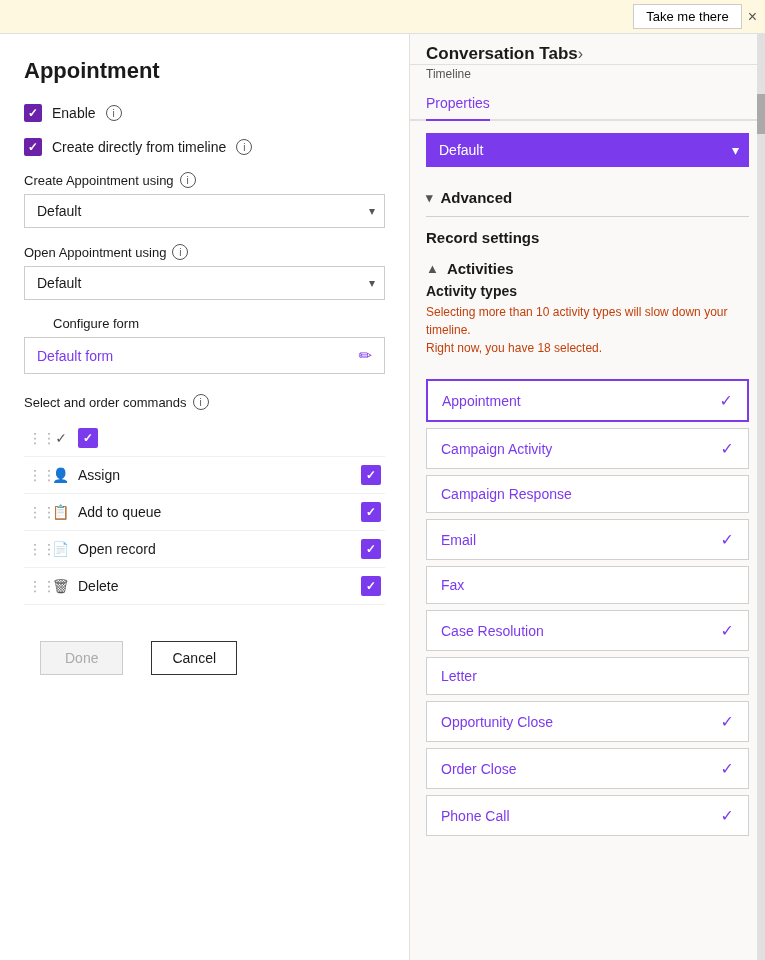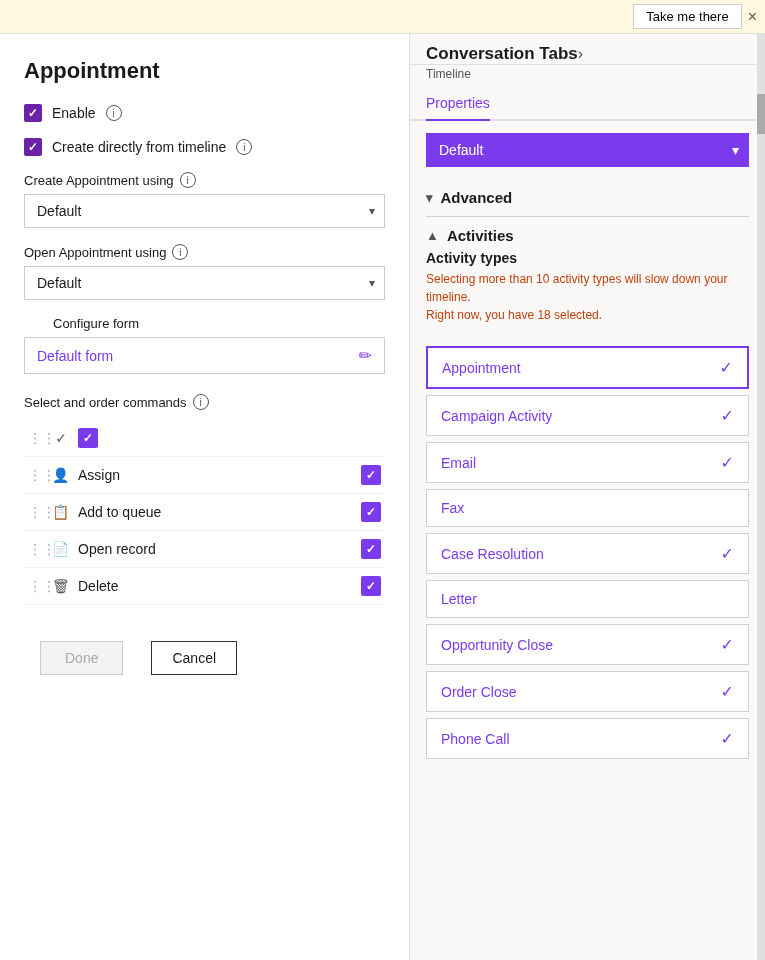--- a/index.html
+++ b/index.html
@@ -537,20 +537,21 @@
         <span class="properties-select-chevron">▾</span>
       </div>
     </div>
 
     <div class="section-header">
       <span class="section-chevron">▾</span>
       <span>Advanced</span>
     </div>
     <hr class="section-divider">
 
+    <div class="record-settings-title">Record settings</div>
 
     <div class="activities-section">
       <div class="activities-title">
         <span class="section-chevron">▲</span>
         <span>Activities</span>
       </div>
       <div class="activity-types-label">Activity types</div>
       <div class="activity-types-desc">Selecting more than 10 activity types will slow down your timeline.<br>Right now, you have 18 selected.</div>
 
       <div>
@@ -558,20 +559,23 @@
         <div class="activity-item selected">
           <span class="activity-item-text">Appointment</span>
           <span class="activity-check">✓</span>
         </div>
 
         <div class="activity-item">
           <span class="activity-item-text">Campaign Activity</span>
           <span class="activity-check">✓</span>
         </div>
 
+        <div class="activity-item">
+          <span class="activity-item-text">Campaign Response</span>
+        </div>
 
         <div class="activity-item">
           <span class="activity-item-text">Email</span>
           <span class="activity-check">✓</span>
         </div>
 
         <div class="activity-item">
           <span class="activity-item-text">Fax</span>
         </div>
 

